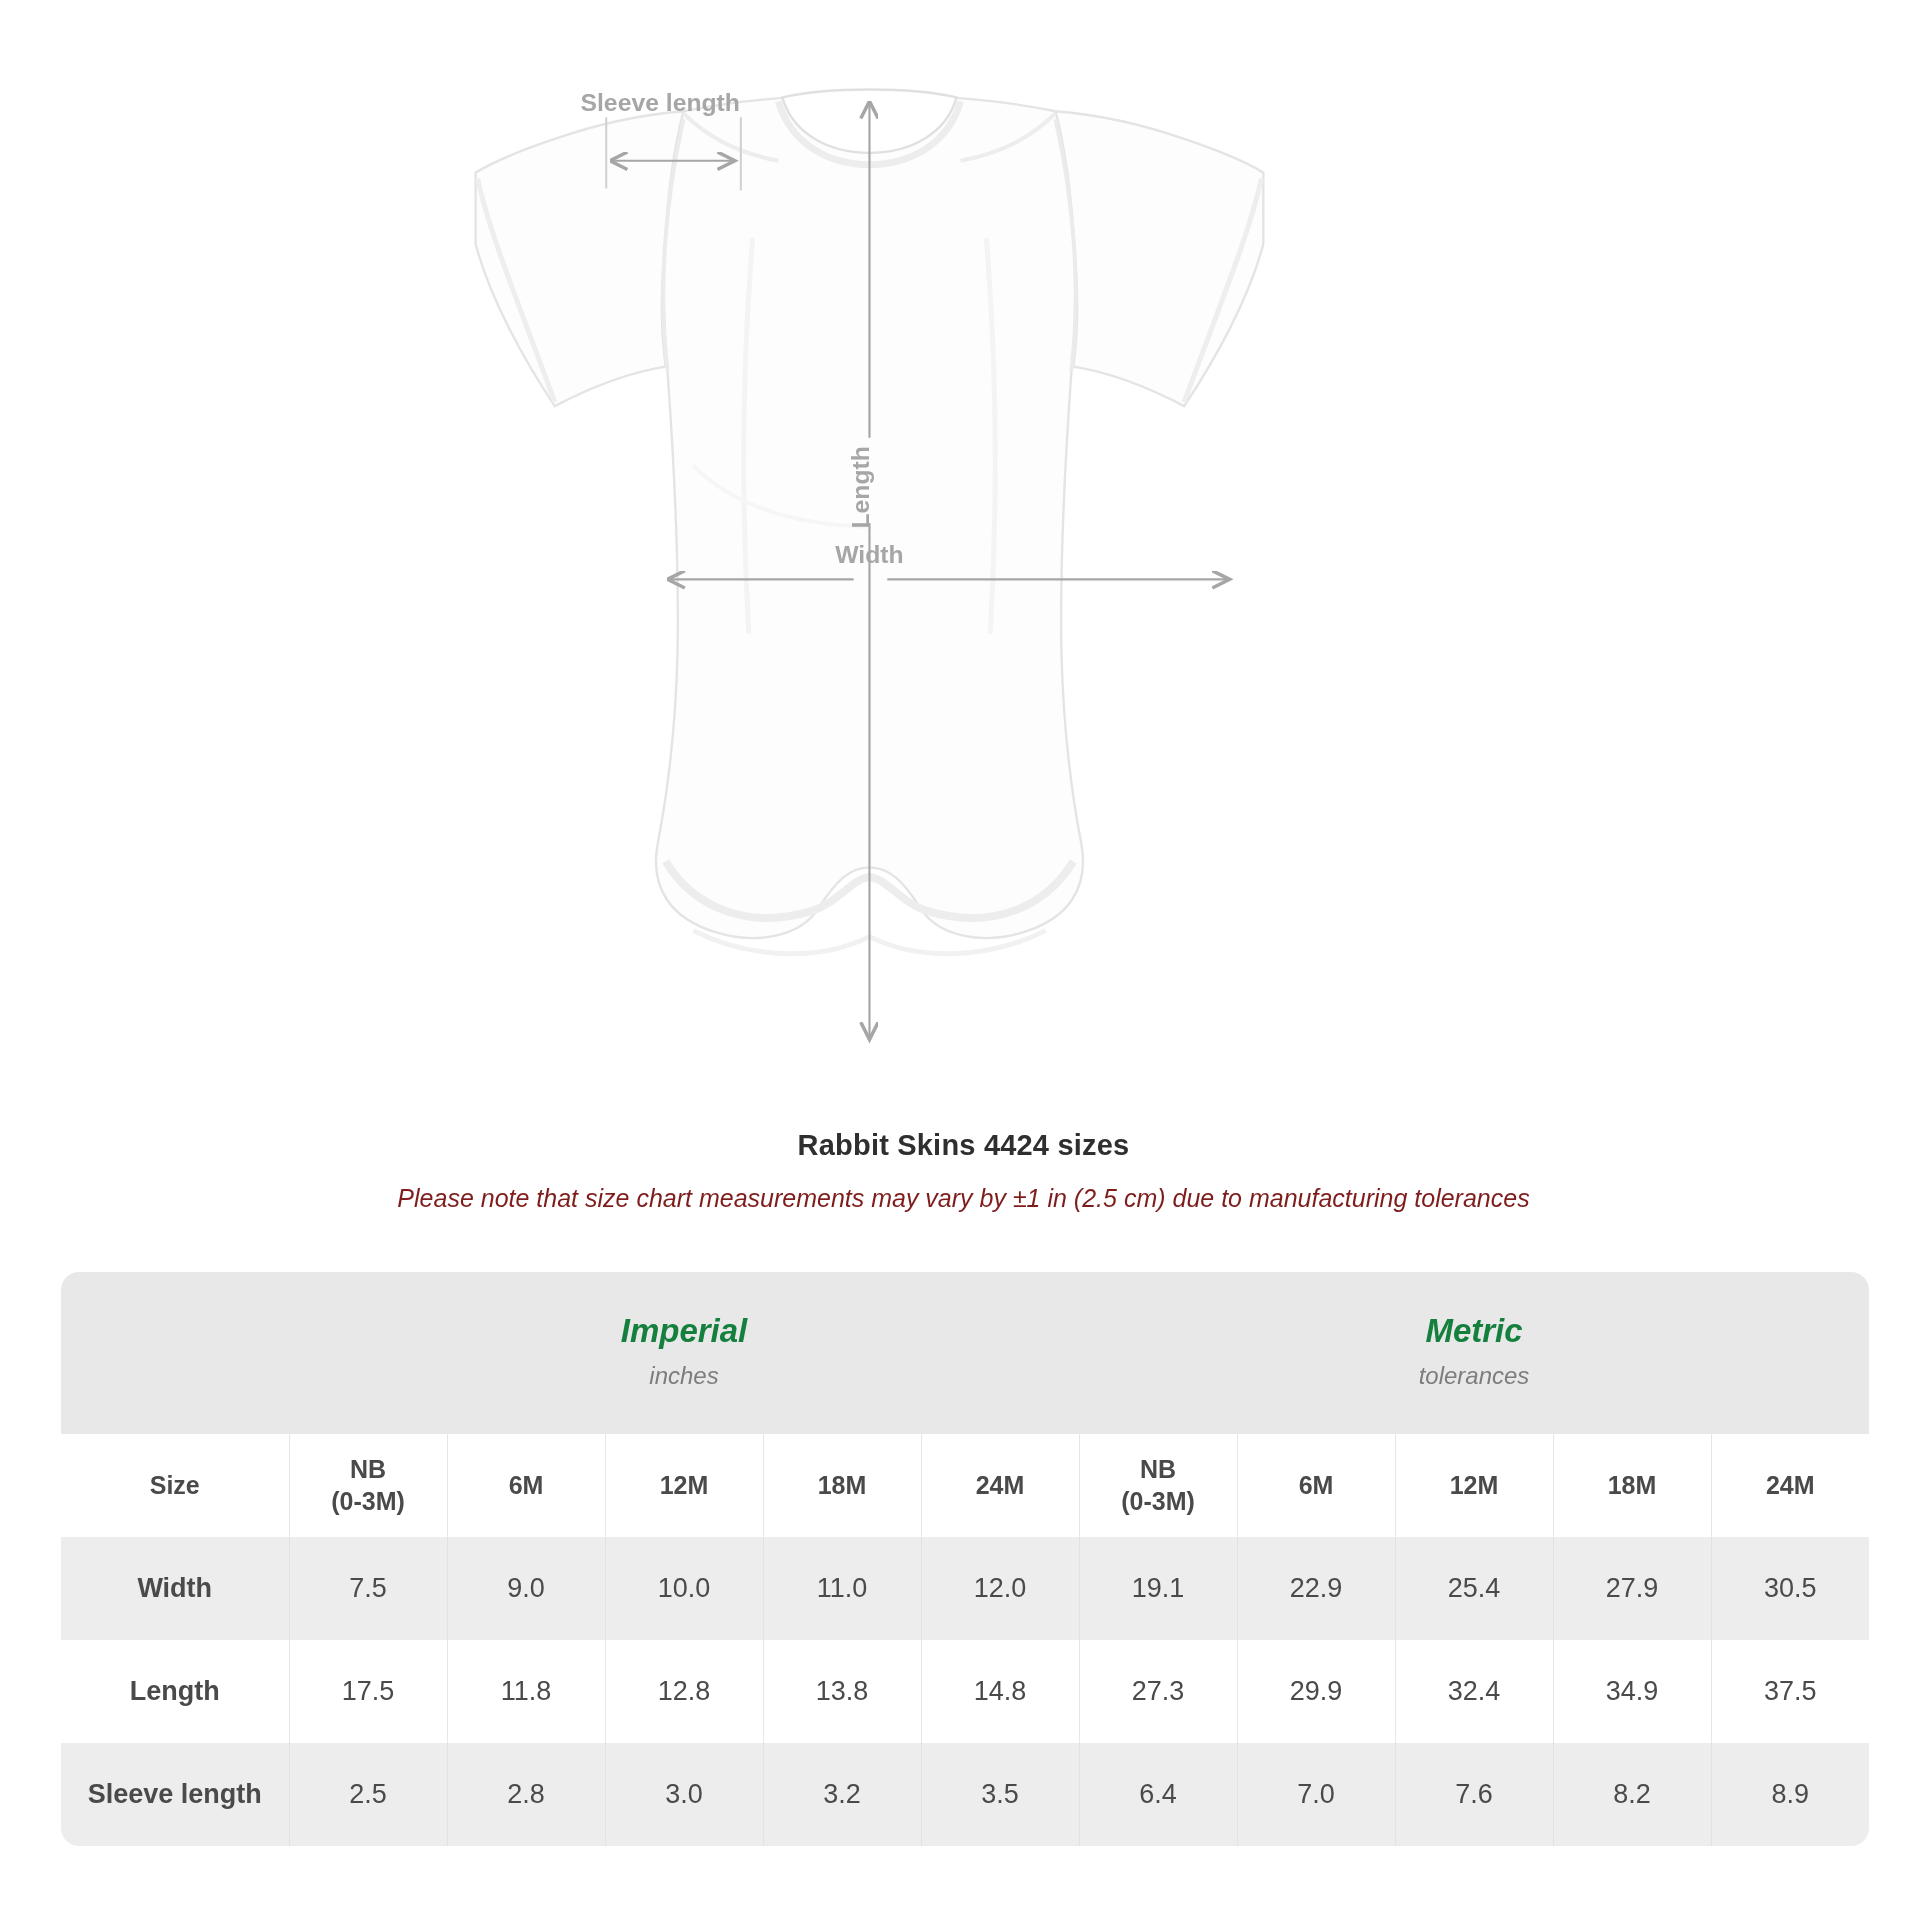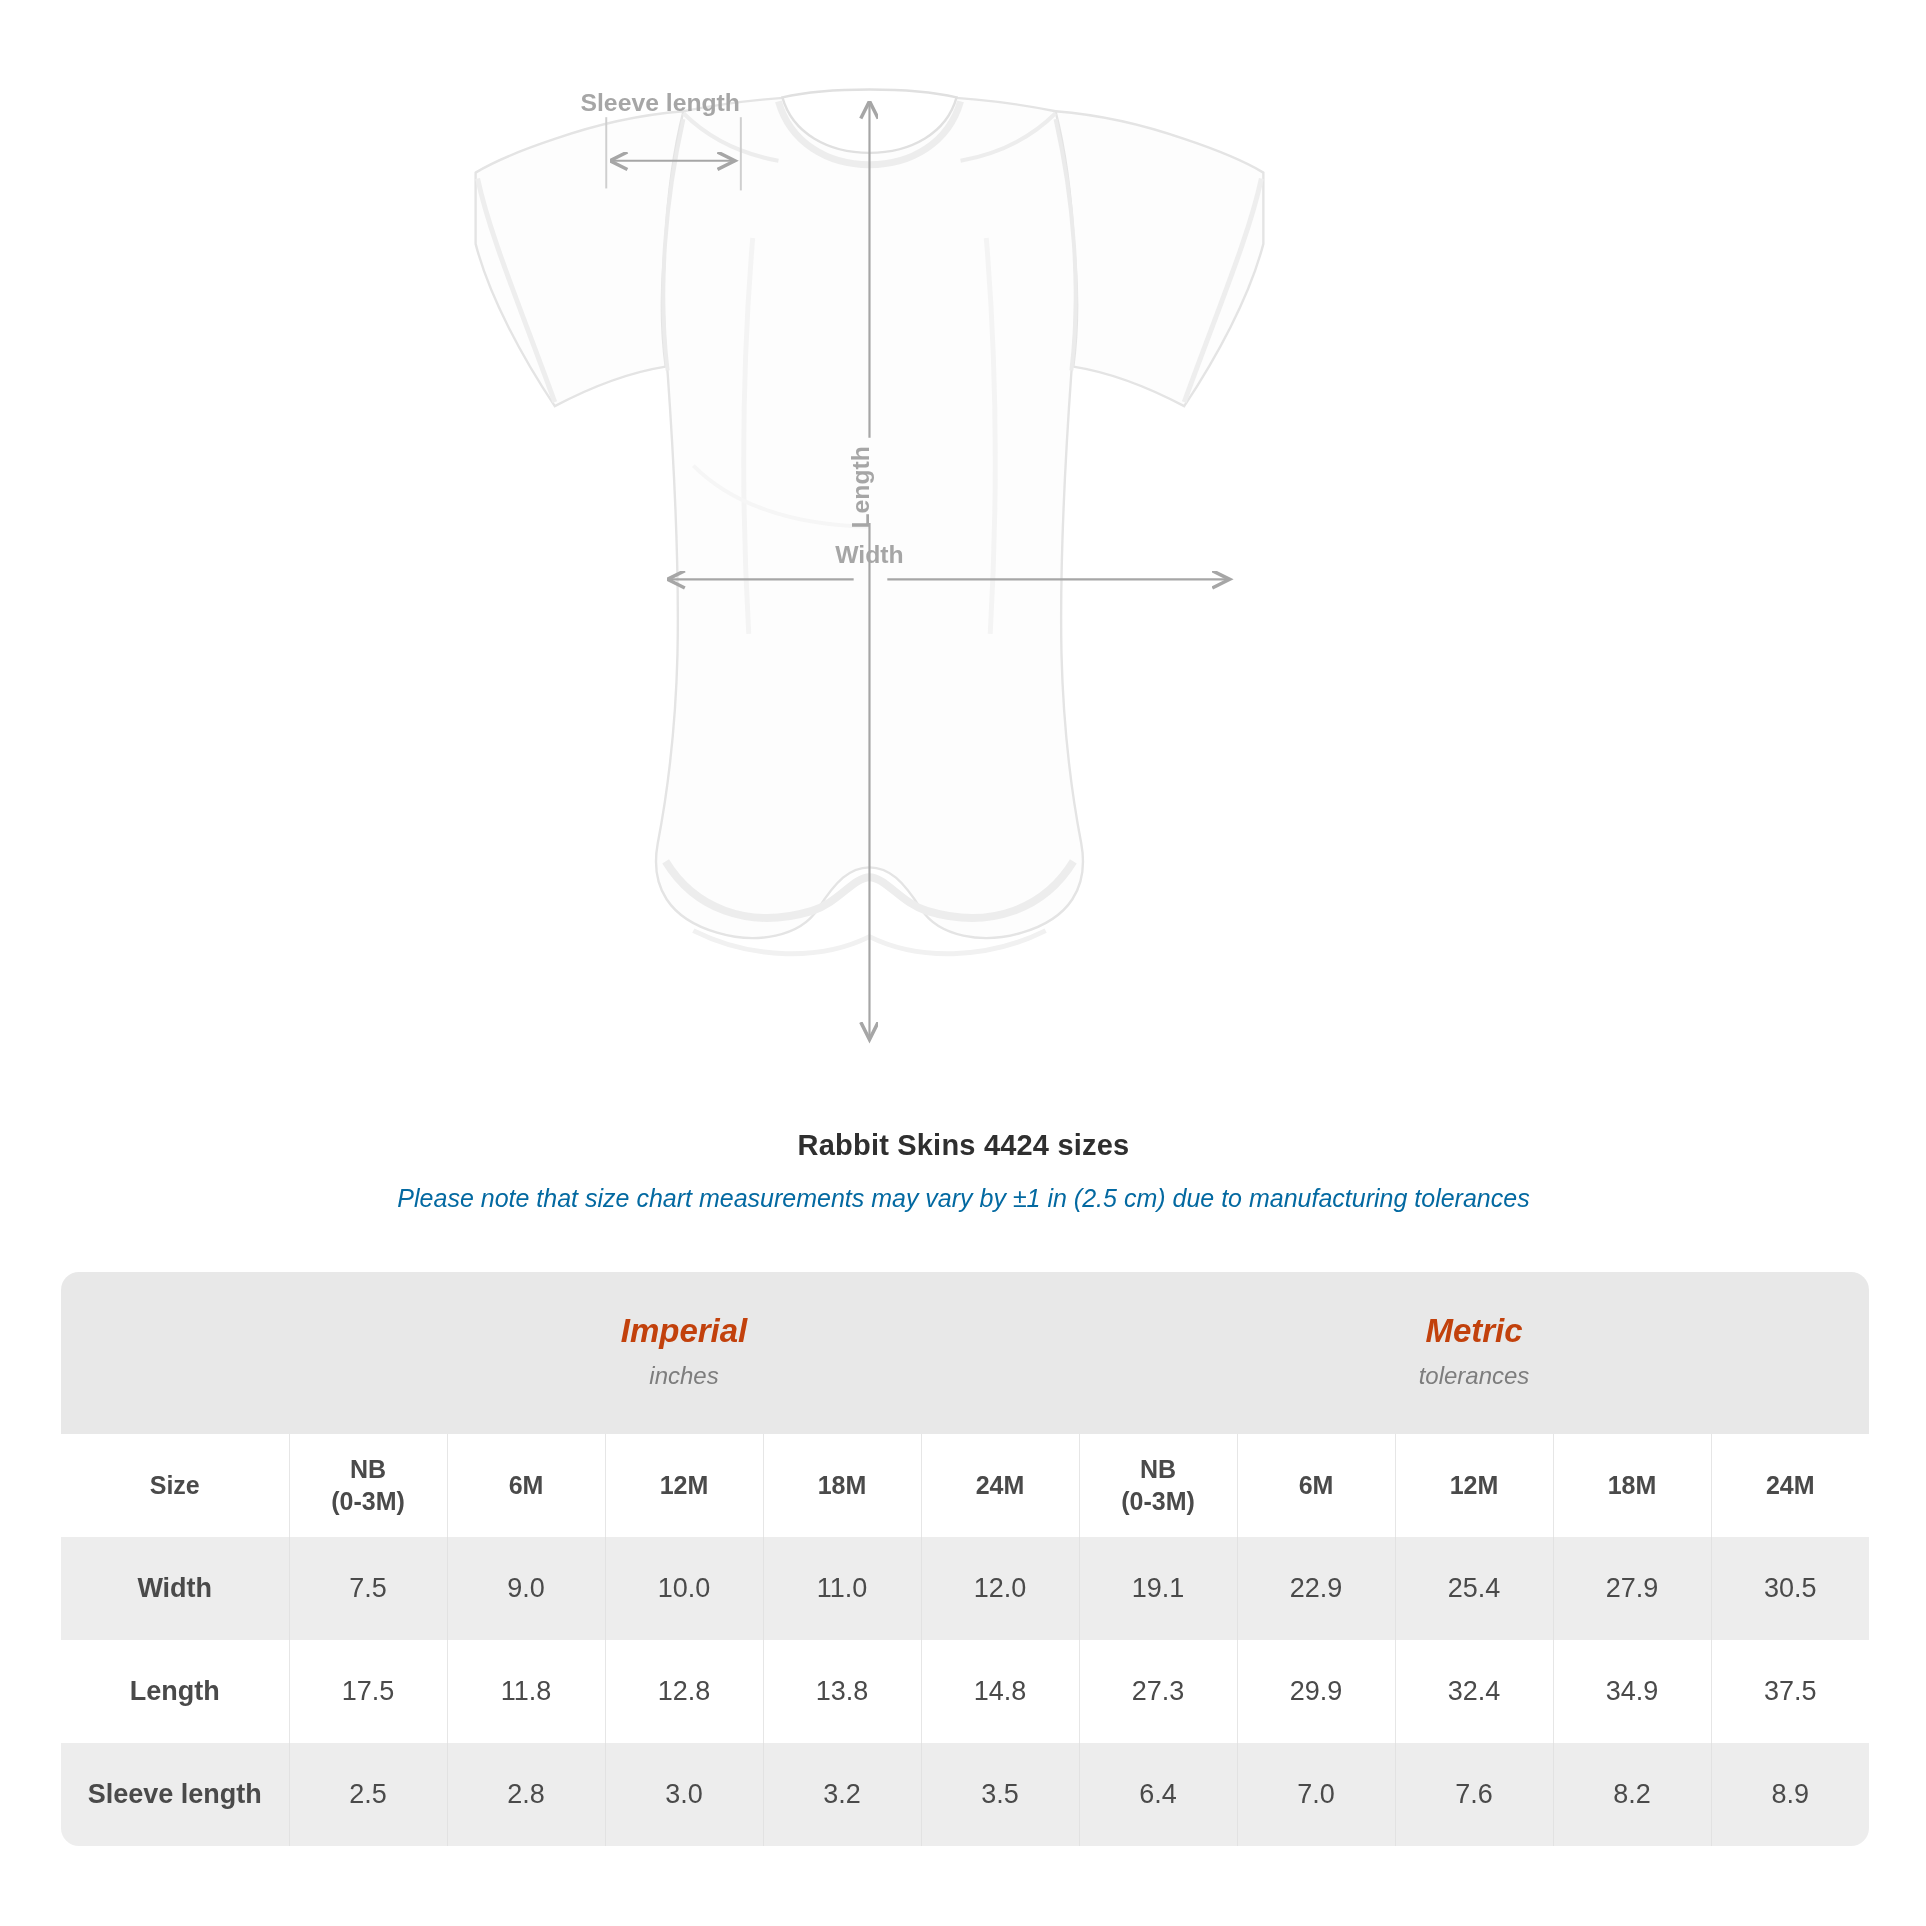--- a/index.html
+++ b/index.html
@@ -52,21 +52,21 @@
   .chart-title {
     font-size: 29px;
     font-weight: bold;
     color: #2f2f2f;
     letter-spacing: 0.2px;
   }
   .chart-note {
     margin-top: 22px;
     font-size: 25px;
     font-style: italic;
-    color: #0369a1;
+    color: #7f1d1d;
   }
 
   
   .table-wrap {
     position: absolute;
     left: 61px;
     top: 1272px;
     width: 1804px;
   }
   table.size-chart {
@@ -87,21 +87,21 @@
   
   .unit-cell {
     background: #e8e8e8;
     padding: 40px 0 44px 0;
   }
   .unit-cell:first-child { border-top-left-radius: 18px; }
   .unit-name {
     font-size: 33px;
     font-weight: bold;
     font-style: italic;
-    color: #c2410c;
+    color: #15803d;
   }
   .unit-sub {
     margin-top: 12px;
     font-size: 24px;
     font-style: italic;
     color: #7d7d7d;
   }
   .unit-corner-left { border-top-left-radius: 18px; background: #e8e8e8; }
   .unit-corner-right { border-top-right-radius: 18px; background: #e8e8e8; }
 

